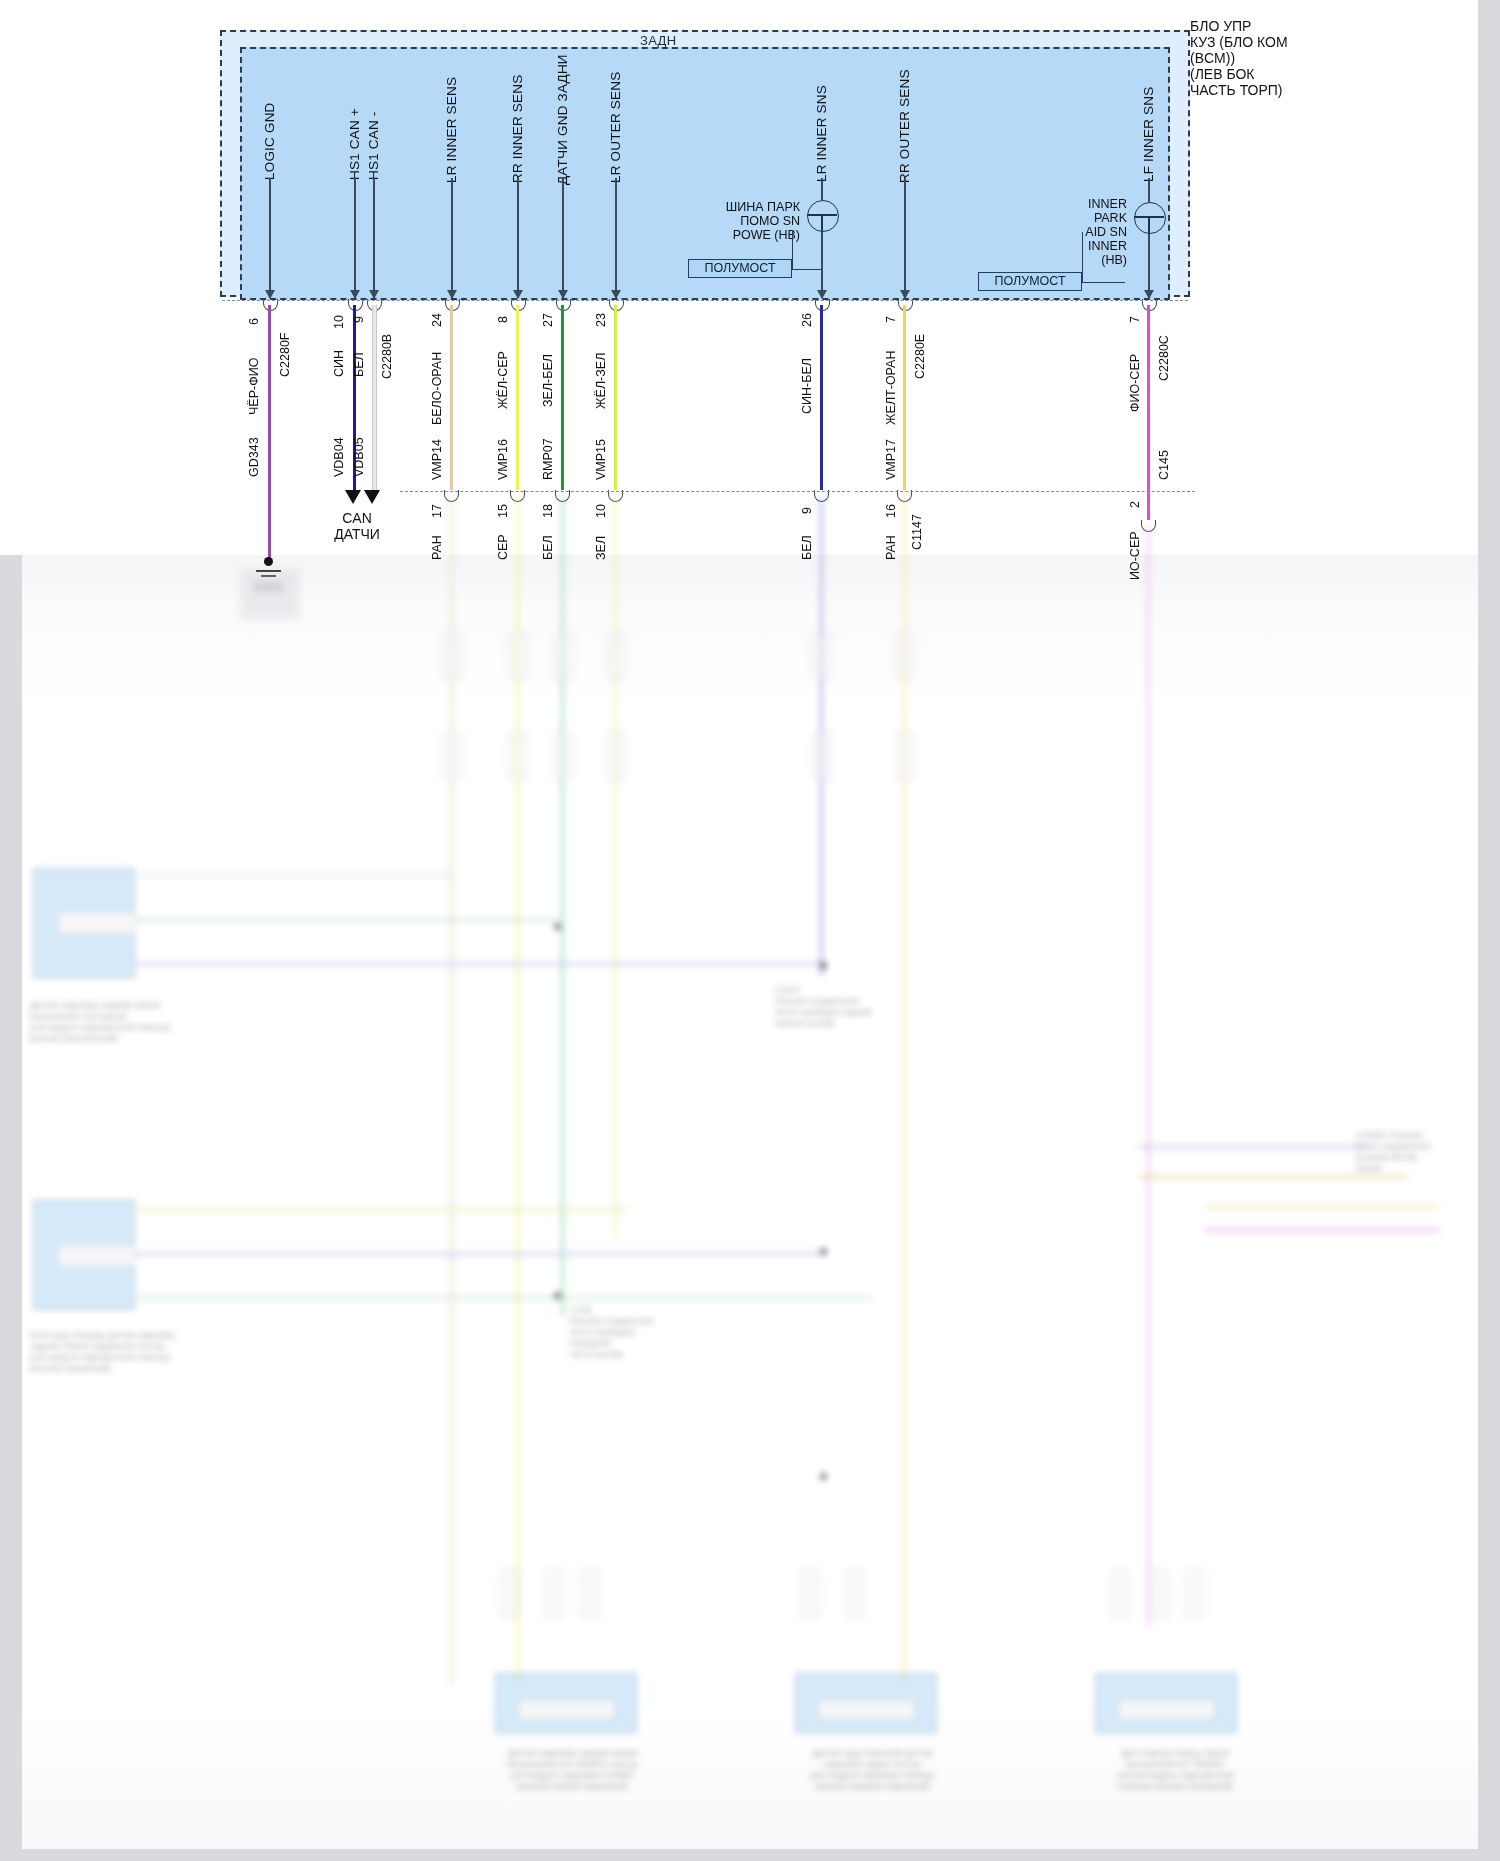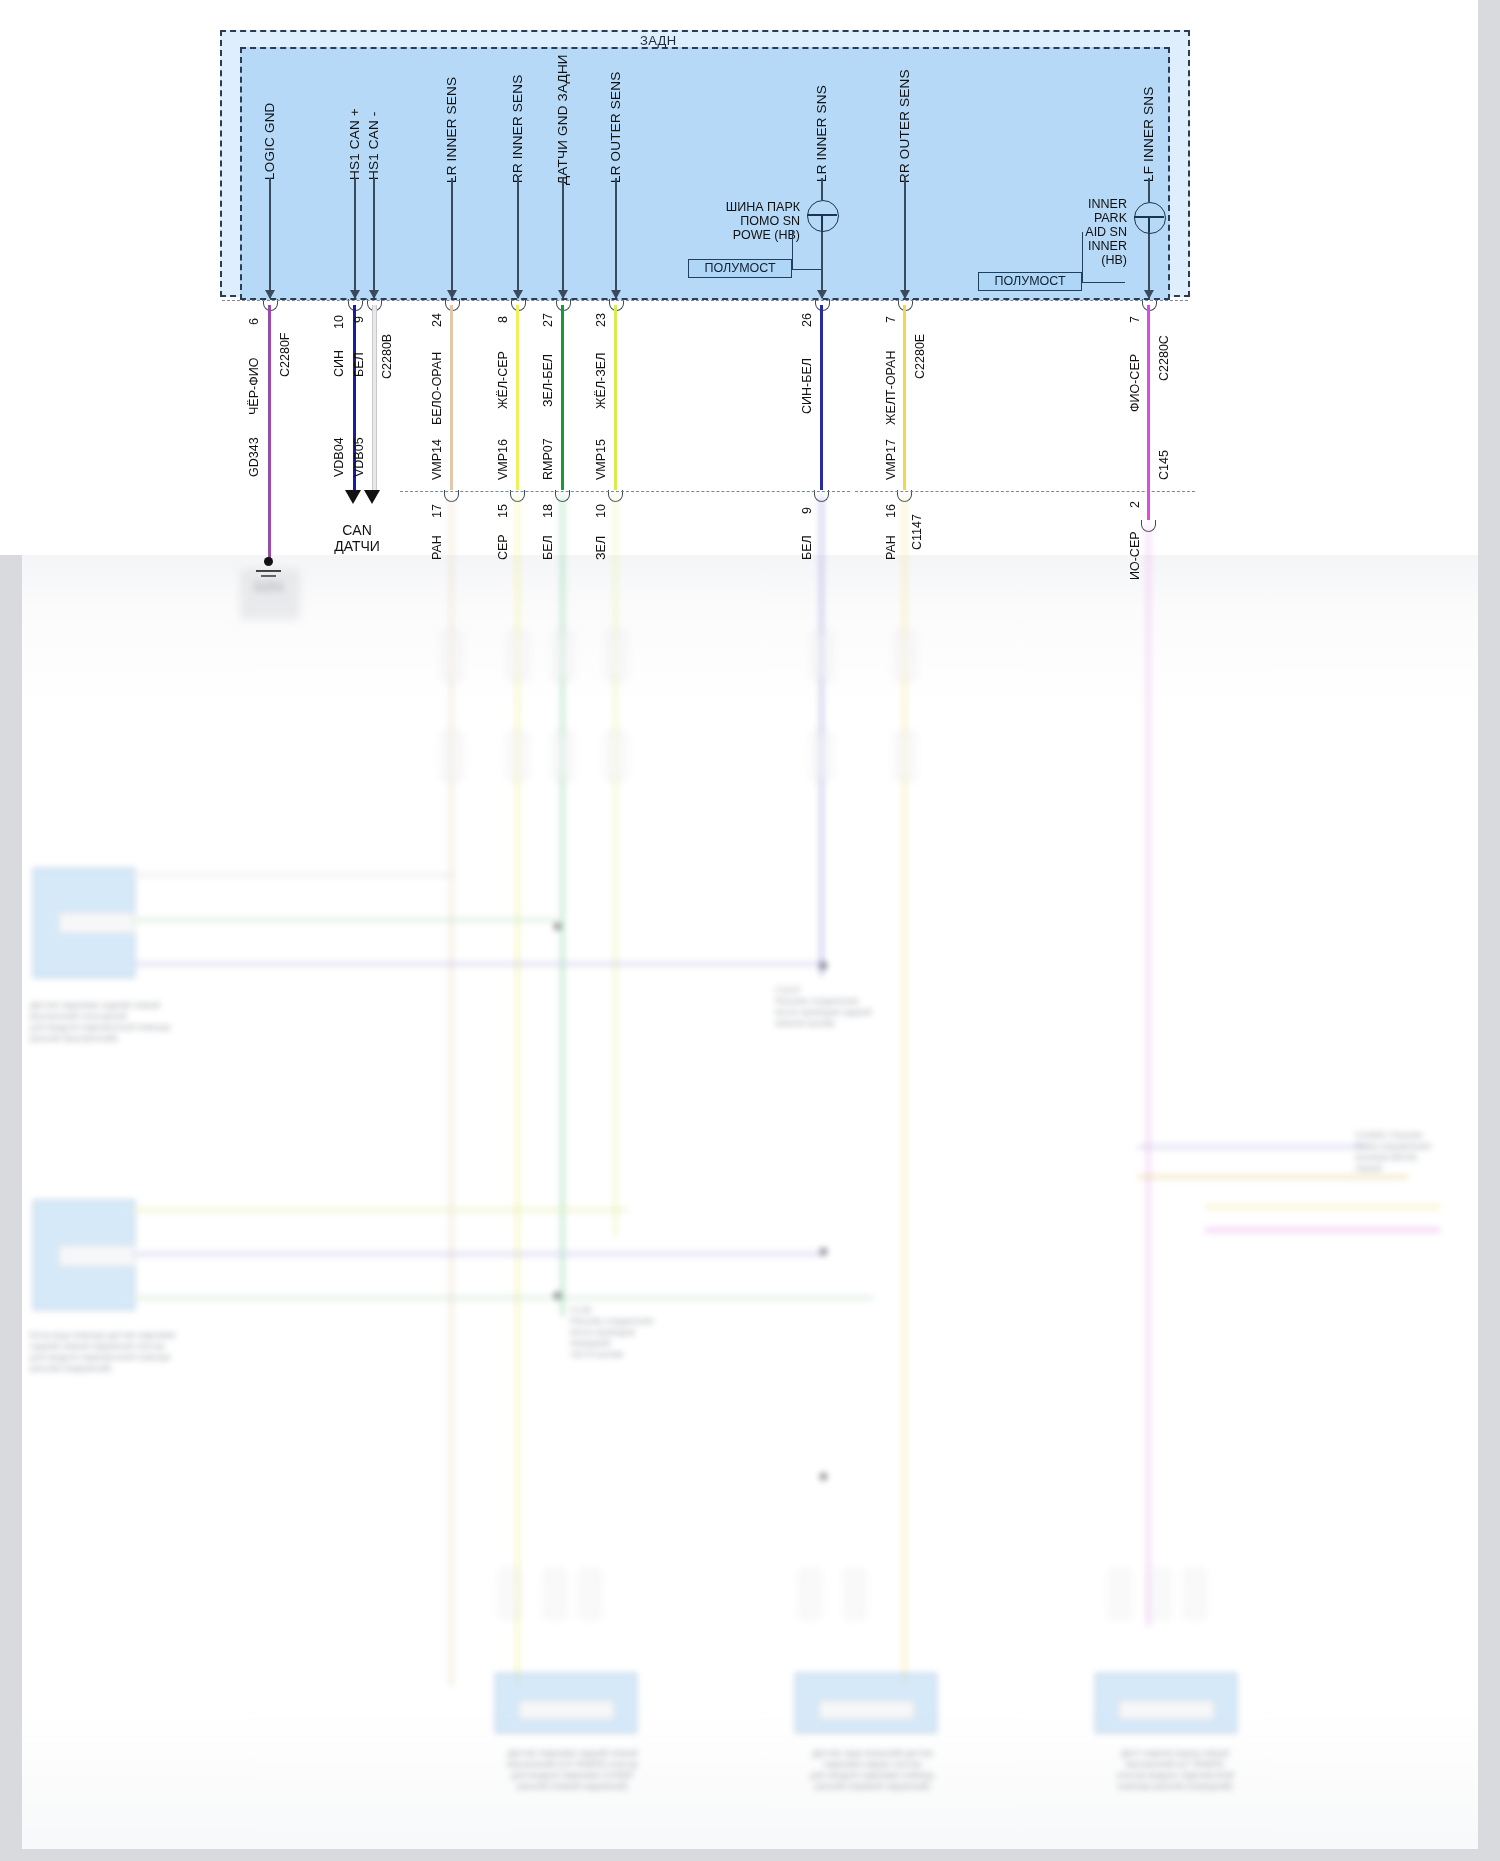--- a/index.html
+++ b/index.html
@@ -84,20 +84,27 @@
   <div class="blur-band"></div>
   <div class="edge-l"></div>
   <div class="edge-r"></div>
   <div class="edge-top-r"></div>
   <div class="edge-bot"></div>
 
   <div class="mod-outer"></div>
   <div class="mod-inner"></div>
   <div class="mod-title">ЗАДН</div>
 
+  <div class="mod-caption">
+    <div>БЛО УПР</div>
+    <div>КУЗ (БЛО КОМ</div>
+    <div>(BCM))</div>
+    <div>(ЛЕВ БОК</div>
+    <div>ЧАСТЬ ТОРП)</div>
+  </div>
 
   <div class="vlab" style="left:262px;top:120px;height:60px;">LOGIC GND</div>
   <div class="vlab" style="left:347px;top:122px;height:58px;">HS1 CAN +</div>
   <div class="vlab" style="left:366px;top:122px;height:58px;">HS1 CAN -</div>
   <div class="vlab" style="left:444px;top:88px;height:95px;">LR INNER SENS</div>
   <div class="vlab" style="left:510px;top:88px;height:95px;">RR INNER SENS</div>
   <div class="vlab" style="left:555px;top:75px;height:110px;">ДАТЧИ GND ЗАДНИ</div>
   <div class="vlab" style="left:608px;top:88px;height:95px;">LR OUTER SENS</div>
   <div class="vlab" style="left:814px;top:92px;height:90px;">LR INNER SNS</div>
   <div class="vlab" style="left:897px;top:88px;height:95px;">RR OUTER SENS</div>
@@ -178,21 +185,21 @@
   <div class="wlab" style="left:332px;top:425px;height:52px;">VDB04</div>
 
   <div class="wire" style="left:372px;top:305px;height:185px;background:#e8e8ea;border-left:1px solid #c9c9cc;border-right:1px solid #c9c9cc;"></div>
   <div class="pinnum" style="left:352px;top:307px;height:16px;">9</div>
   <div class="wlab" style="left:380px;top:307px;height:72px;">C2280B</div>
   <div class="wlab" style="left:352px;top:339px;height:38px;">БЕЛ</div>
   <div class="wlab" style="left:352px;top:425px;height:52px;">VDB05</div>
 
   <div class="bigarrow" style="left:345px;top:490px;"></div>
   <div class="bigarrow" style="left:364px;top:490px;"></div>
-  <div class="cantxt" style="left:318px;top:522px;width:78px;text-align:center;">
+  <div class="cantxt" style="left:318px;top:510px;width:78px;text-align:center;">
     <div>CAN</div>
     <div>ДАТЧИ</div>
   </div>
 
   <div class="gnd-dot" style="left:264px;top:557px;"></div>
   <div class="gnd-bar" style="left:256px;top:570px;width:25px;"></div>
   <div class="gnd-bar2" style="left:261px;top:575px;width:15px;"></div>
   <div class="gndlab blur" style="left:238px;top:580px;width:62px;">G201</div>
   <div class="blur2" style="position:absolute;left:240px;top:570px;width:60px;height:50px;
        background:repeating-linear-gradient(180deg,#b9bcc2 0 3px,#e9eaec 3px 7px);"></div>

